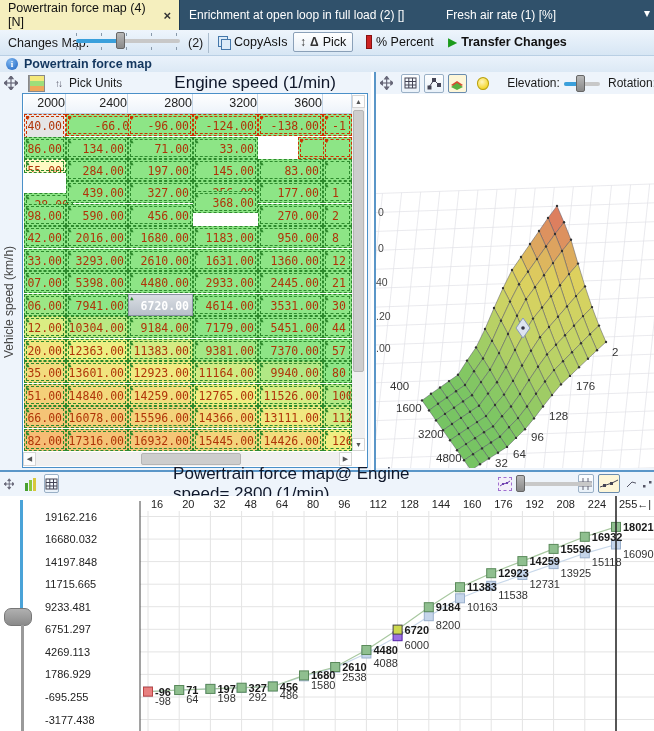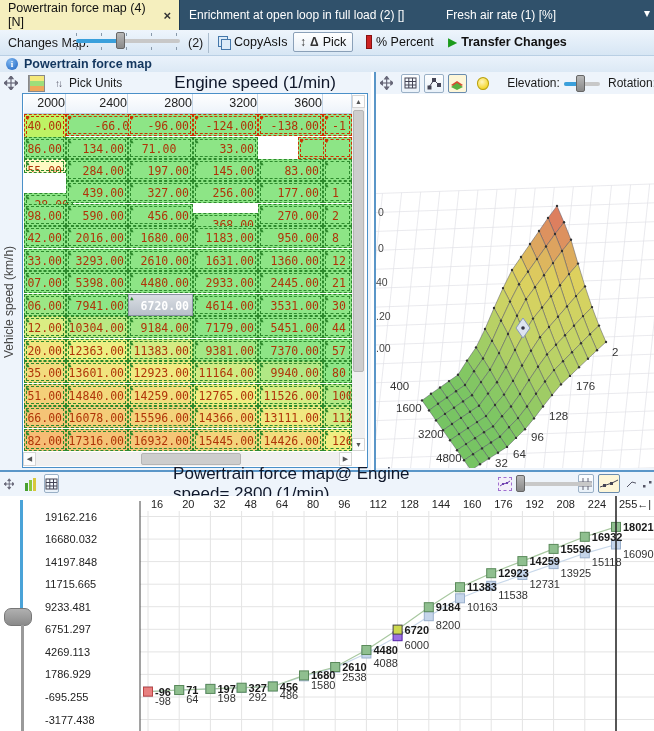--- a/index.html
+++ b/index.html
@@ -146,29 +146,29 @@
   <div class="abs vlabel" style="left:2px;top:100px;height:260px">Vehicle speed (km/h)</div>
   <div id="map-headers">
       <div class="abs colhdr" style="left: 24px; top: 22px; width: 42px; height: 20px;">2000</div>
       <div class="abs colhdr" style="left: 66px; top: 22px; width: 62px; height: 20px;">2400</div>
       <div class="abs colhdr" style="left: 128px; top: 22px; width: 65px; height: 20px;">2800</div>
       <div class="abs colhdr" style="left: 193px; top: 22px; width: 65px; height: 20px;">3200</div>
       <div class="abs colhdr" style="left: 258px; top: 22px; width: 65px; height: 20px;">3600</div>
       <div class="abs colhdr" style="left: 323px; top: 22px; width: 29px; height: 20px;"></div>
     </div>
   <div id="map-body" class="abs tbody-bg" style="left:23px;top:42px;width:329px;height:337px">
-      <div class="abs cell" style="left: 1px; top: 0px; width: 42px; height: 37px; background: #bef264; color: rgb(176, 52, 8); border: 1px dashed rgb(204, 51, 0); outline: rgb(204, 51, 0) dashed 1px; outline-offset: -3px;"><span class="mk" style="color: rgb(204, 51, 0);">▼</span>40.00</div>
+      <div class="abs cell" style="left: 1px; top: 0px; width: 42px; height: 37px; background: #e5e5e5; color: rgb(176, 52, 8); border: 1px dashed rgb(204, 51, 0); outline: rgb(204, 51, 0) dashed 1px; outline-offset: -3px;"><span class="mk" style="color: rgb(204, 51, 0);">▼</span>40.00</div>
       <div class="abs cell" style="left: 43px; top: 0px; width: 74px; height: 22px; background: rgb(141, 229, 134); color: rgb(176, 52, 8); border: 1px dashed rgb(204, 51, 0); outline: rgb(204, 51, 0) dashed 1px; outline-offset: -3px;"><span class="mk" style="color: rgb(204, 51, 0);">▼</span>-66.00</div>
       <div class="abs cell" style="left: 105px; top: 0px; width: 65px; height: 22px; background: rgb(141, 229, 134); color: rgb(176, 52, 8); border: 1px dashed rgb(204, 51, 0); outline: rgb(204, 51, 0) dashed 1px; outline-offset: -3px;"><span class="mk" style="color: rgb(204, 51, 0);">▼</span>-96.00</div>
       <div class="abs cell" style="left: 170px; top: 0px; width: 65px; height: 22px; background: rgb(141, 229, 134); color: rgb(176, 52, 8); border: 1px dashed rgb(204, 51, 0); outline: rgb(204, 51, 0) dashed 1px; outline-offset: -3px;"><span class="mk" style="color: rgb(204, 51, 0);">▼</span>-124.00</div>
       <div class="abs cell" style="left: 235px; top: 0px; width: 65px; height: 22px; background: rgb(141, 229, 134); color: rgb(176, 52, 8); border: 1px dashed rgb(204, 51, 0); outline: rgb(204, 51, 0) dashed 1px; outline-offset: -3px;"><span class="mk" style="color: rgb(204, 51, 0);">▼</span>-138.00</div>
       <div class="abs cell" style="left: 300px; top: 0px; width: 29px; height: 22px; background: rgb(141, 229, 134); color: rgb(176, 52, 8); border: 1px dashed rgb(204, 51, 0); outline: rgb(204, 51, 0) dashed 1px; outline-offset: -3px; text-align: left; padding-left: 8px;"><span class="mk" style="color: rgb(204, 51, 0);">▼</span>-1</div>
       <div class="abs cell" style="left: 1px; top: 22.5px; width: 42px; height: 22px; background: rgb(141, 229, 134); color: rgb(176, 52, 8); border: 1px dashed rgb(45, 138, 45); outline: rgb(45, 138, 45) dashed 1px; outline-offset: -3px;"><span class="mk" style="color: rgb(45, 138, 45);">▲</span>86.00</div>
       <div class="abs cell" style="left: 43px; top: 22.5px; width: 62px; height: 22px; background: rgb(141, 229, 134); color: rgb(176, 52, 8); border: 1px dashed rgb(45, 138, 45); outline: rgb(45, 138, 45) dashed 1px; outline-offset: -3px;"><span class="mk" style="color: rgb(45, 138, 45);">▲</span>134.00</div>
-      <div class="abs cell" style="left: 105px; top: 22.5px; width: 65px; height: 22px; background: rgb(141, 229, 134); color: rgb(176, 52, 8); border: 1px dashed rgb(45, 138, 45); outline: rgb(45, 138, 45) dashed 1px; outline-offset: -3px; text-align: center;"><span class="mk" style="color: rgb(45, 138, 45);">▲</span>71.00</div>
+      <div class="abs cell" style="left: 105px; top: 22.5px; width: 65px; height: 22px; background: rgb(141, 229, 134); color: rgb(176, 52, 8); border: 1px dashed rgb(45, 138, 45); outline: rgb(45, 138, 45) dashed 1px; outline-offset: -3px;"><span class="mk" style="color: rgb(45, 138, 45);">▲</span>71.00</div>
       <div class="abs cell" style="left: 170px; top: 22.5px; width: 65px; height: 22px; background: rgb(141, 229, 134); color: rgb(176, 52, 8); border: 1px dashed rgb(45, 138, 45); outline: rgb(45, 138, 45) dashed 1px; outline-offset: -3px;"><span class="mk" style="color: rgb(45, 138, 45);">▲</span>33.00</div>
       <div class="abs cell" style="left: 235px; top: 22.5px; width: 65px; height: 22px; background: rgb(141, 229, 134); color: rgb(176, 52, 8); border: 1px dashed rgb(204, 51, 0); outline: rgb(204, 51, 0) dashed 1px; outline-offset: -3px; margin-left: 40px;"><span class="mk" style="color: rgb(204, 51, 0);">▼</span>-9.00</div>
       <div class="abs cell" style="left: 300px; top: 22.5px; width: 29px; height: 22px; background: rgb(141, 229, 134); color: rgb(176, 52, 8); border: 1px dashed rgb(204, 51, 0); outline: rgb(204, 51, 0) dashed 1px; outline-offset: -3px; text-align: left; padding-left: 8px;">
         <span class="mk" style="color: rgb(204, 51, 0);">▼</span>
       </div>
       <div class="abs cell" style="left: 1px; top: 44.9px; width: 42px; height: 14px; background: #fef9c3; color: rgb(176, 52, 8); border: 1px dashed rgb(45, 138, 45); outline: rgb(45, 138, 45) dashed 1px; outline-offset: -3px;"><span class="mk" style="color: rgb(45, 138, 45);">▲</span>55.00</div>
       <div class="abs cell" style="left: 43px; top: 44.9px; width: 62px; height: 22px; background: rgb(141, 229, 134); color: rgb(176, 52, 8); border: 1px dashed rgb(45, 138, 45); outline: rgb(45, 138, 45) dashed 1px; outline-offset: -3px;"><span class="mk" style="color: rgb(45, 138, 45);">▲</span>284.00</div>
       <div class="abs cell" style="left: 105px; top: 44.9px; width: 65px; height: 22px; background: rgb(141, 229, 134); color: rgb(176, 52, 8); border: 1px dashed rgb(45, 138, 45); outline: rgb(45, 138, 45) dashed 1px; outline-offset: -3px;"><span class="mk" style="color: rgb(45, 138, 45);">▲</span>197.00</div>
       <div class="abs cell" style="left: 170px; top: 44.9px; width: 65px; height: 22px; background: rgb(141, 229, 134); color: rgb(176, 52, 8); border: 1px dashed rgb(45, 138, 45); outline: rgb(45, 138, 45) dashed 1px; outline-offset: -3px;"><span class="mk" style="color: rgb(45, 138, 45);">▲</span>145.00</div>
       <div class="abs cell" style="left: 235px; top: 44.9px; width: 65px; height: 22px; background: rgb(141, 229, 134); color: rgb(176, 52, 8); border: 1px dashed rgb(45, 138, 45); outline: rgb(45, 138, 45) dashed 1px; outline-offset: -3px;"><span class="mk" style="color: rgb(45, 138, 45);">▲</span>83.00</div>
@@ -177,21 +177,21 @@
       </div>
       <div class="abs cell" style="left: 1px; top: 67.4px; width: 49px; height: 22px; background: rgb(141, 229, 134); color: rgb(176, 52, 8); border: 1px dashed rgb(45, 138, 45); outline: rgb(45, 138, 45) dashed 1px; outline-offset: -3px; margin-top: 12px;"><span class="mk" style="color: rgb(45, 138, 45);">▲</span>28.00</div>
       <div class="abs cell" style="left: 43px; top: 67.4px; width: 62px; height: 22px; background: rgb(141, 229, 134); color: rgb(176, 52, 8); border: 1px dashed rgb(45, 138, 45); outline: rgb(45, 138, 45) dashed 1px; outline-offset: -3px;"><span class="mk" style="color: rgb(45, 138, 45);">▲</span>439.00</div>
       <div class="abs cell" style="left: 105px; top: 67.4px; width: 65px; height: 22px; background: rgb(141, 229, 134); color: rgb(176, 52, 8); border: 1px dashed rgb(45, 138, 45); outline: rgb(45, 138, 45) dashed 1px; outline-offset: -3px;"><span class="mk" style="color: rgb(45, 138, 45);">▲</span>327.00</div>
       <div class="abs cell" style="left: 170px; top: 67.4px; width: 65px; height: 22px; background: rgb(141, 229, 134); color: rgb(176, 52, 8); border: 1px dashed rgb(45, 138, 45); outline: rgb(45, 138, 45) dashed 1px; outline-offset: -3px;"><span class="mk" style="color: rgb(45, 138, 45);">▲</span>256.00</div>
       <div class="abs cell" style="left: 235px; top: 67.4px; width: 65px; height: 22px; background: rgb(141, 229, 134); color: rgb(176, 52, 8); border: 1px dashed rgb(45, 138, 45); outline: rgb(45, 138, 45) dashed 1px; outline-offset: -3px;"><span class="mk" style="color: rgb(45, 138, 45);">▲</span>177.00</div>
       <div class="abs cell" style="left: 300px; top: 67.4px; width: 29px; height: 22px; background: rgb(141, 229, 134); color: rgb(176, 52, 8); border: 1px dashed rgb(45, 138, 45); outline: rgb(45, 138, 45) dashed 1px; outline-offset: -3px; text-align: left; padding-left: 8px;"><span class="mk" style="color: rgb(45, 138, 45);">▲</span>1</div>
       <div class="abs cell" style="left: 1px; top: 89.9px; width: 42px; height: 22px; background: rgb(141, 229, 134); color: rgb(176, 52, 8); border: 1px dashed rgb(45, 138, 45); outline: rgb(45, 138, 45) dashed 1px; outline-offset: -3px;"><span class="mk" style="color: rgb(45, 138, 45);">▲</span>98.00</div>
       <div class="abs cell" style="left: 43px; top: 89.9px; width: 62px; height: 22px; background: rgb(141, 229, 134); color: rgb(176, 52, 8); border: 1px dashed rgb(45, 138, 45); outline: rgb(45, 138, 45) dashed 1px; outline-offset: -3px;"><span class="mk" style="color: rgb(45, 138, 45);">▲</span>590.00</div>
       <div class="abs cell" style="left: 105px; top: 89.9px; width: 65px; height: 22px; background: rgb(141, 229, 134); color: rgb(176, 52, 8); border: 1px dashed rgb(45, 138, 45); outline: rgb(45, 138, 45) dashed 1px; outline-offset: -3px;"><span class="mk" style="color: rgb(45, 138, 45);">▲</span>456.00</div>
-      <div class="abs cell" style="left: 170px; top: 99px; width: 65px; height: 22px; background: rgb(141, 229, 134); color: rgb(176, 52, 8); border: 1px dashed rgb(45, 138, 45); outline: rgb(45, 138, 45) dashed 1px; outline-offset: -3px;"><span class="mk" style="color: rgb(45, 138, 45);">▲</span>368.00</div>
+      <div class="abs cell" style="left: 170px; top: 77px; width: 65px; height: 22px; background: rgb(141, 229, 134); color: rgb(176, 52, 8); border: 1px dashed rgb(45, 138, 45); outline: rgb(45, 138, 45) dashed 1px; outline-offset: -3px;"><span class="mk" style="color: rgb(45, 138, 45);">▲</span>368.00</div>
       <div class="abs cell" style="left: 235px; top: 89.9px; width: 65px; height: 22px; background: rgb(141, 229, 134); color: rgb(176, 52, 8); border: 1px dashed rgb(45, 138, 45); outline: rgb(45, 138, 45) dashed 1px; outline-offset: -3px;"><span class="mk" style="color: rgb(45, 138, 45);">▲</span>270.00</div>
       <div class="abs cell" style="left: 300px; top: 89.9px; width: 29px; height: 22px; background: rgb(141, 229, 134); color: rgb(176, 52, 8); border: 1px dashed rgb(45, 138, 45); outline: rgb(45, 138, 45) dashed 1px; outline-offset: -3px; text-align: left; padding-left: 8px;"><span class="mk" style="color: rgb(45, 138, 45);">▲</span>2</div>
       <div class="abs cell" style="left: 1px; top: 112.3px; width: 42px; height: 22px; background: rgb(141, 229, 134); color: rgb(176, 52, 8); border: 1px dashed rgb(45, 138, 45); outline: rgb(45, 138, 45) dashed 1px; outline-offset: -3px;"><span class="mk" style="color: rgb(45, 138, 45);">▲</span>42.00</div>
       <div class="abs cell" style="left: 43px; top: 112.3px; width: 62px; height: 22px; background: rgb(141, 229, 134); color: rgb(176, 52, 8); border: 1px dashed rgb(45, 138, 45); outline: rgb(45, 138, 45) dashed 1px; outline-offset: -3px;"><span class="mk" style="color: rgb(45, 138, 45);">▲</span>2016.00</div>
       <div class="abs cell" style="left: 105px; top: 112.3px; width: 65px; height: 22px; background: rgb(141, 229, 134); color: rgb(176, 52, 8); border: 1px dashed rgb(45, 138, 45); outline: rgb(45, 138, 45) dashed 1px; outline-offset: -3px;"><span class="mk" style="color: rgb(45, 138, 45);">▲</span>1680.00</div>
       <div class="abs cell" style="left: 170px; top: 112.3px; width: 65px; height: 22px; background: rgb(141, 229, 134); color: rgb(176, 52, 8); border: 1px dashed rgb(45, 138, 45); outline: rgb(45, 138, 45) dashed 1px; outline-offset: -3px;"><span class="mk" style="color: rgb(45, 138, 45);">▲</span>1183.00</div>
       <div class="abs cell" style="left: 235px; top: 112.3px; width: 65px; height: 22px; background: rgb(141, 229, 134); color: rgb(176, 52, 8); border: 1px dashed rgb(45, 138, 45); outline: rgb(45, 138, 45) dashed 1px; outline-offset: -3px;"><span class="mk" style="color: rgb(45, 138, 45);">▲</span>950.00</div>
       <div class="abs cell" style="left: 300px; top: 112.3px; width: 29px; height: 22px; background: rgb(141, 229, 134); color: rgb(176, 52, 8); border: 1px dashed rgb(45, 138, 45); outline: rgb(45, 138, 45) dashed 1px; outline-offset: -3px; text-align: left; padding-left: 8px;"><span class="mk" style="color: rgb(45, 138, 45);">▲</span>8</div>
       <div class="abs cell" style="left: 1px; top: 134.8px; width: 42px; height: 22px; background: rgb(141, 229, 134); color: rgb(176, 52, 8); border: 1px dashed rgb(45, 138, 45); outline: rgb(45, 138, 45) dashed 1px; outline-offset: -3px;"><span class="mk" style="color: rgb(45, 138, 45);">▲</span>33.00</div>
       <div class="abs cell" style="left: 43px; top: 134.8px; width: 62px; height: 22px; background: rgb(141, 229, 134); color: rgb(176, 52, 8); border: 1px dashed rgb(45, 138, 45); outline: rgb(45, 138, 45) dashed 1px; outline-offset: -3px;"><span class="mk" style="color: rgb(45, 138, 45);">▲</span>3293.00</div>

